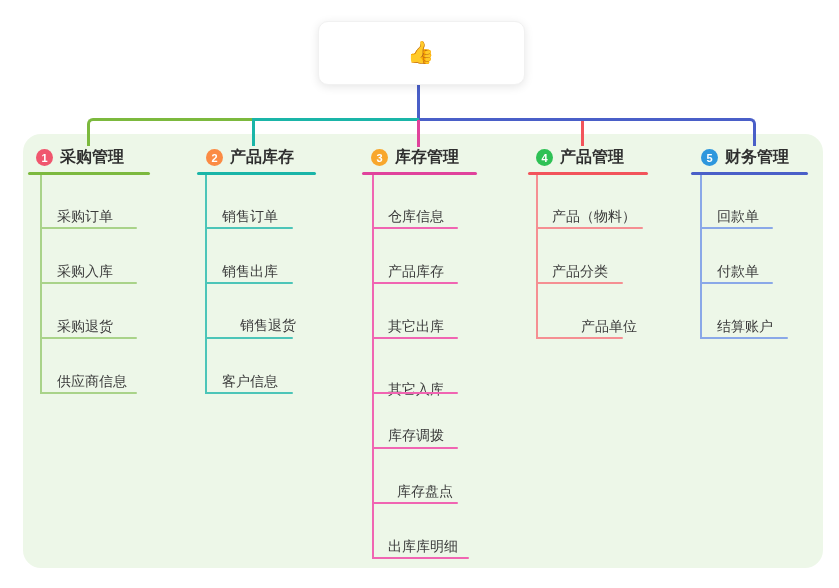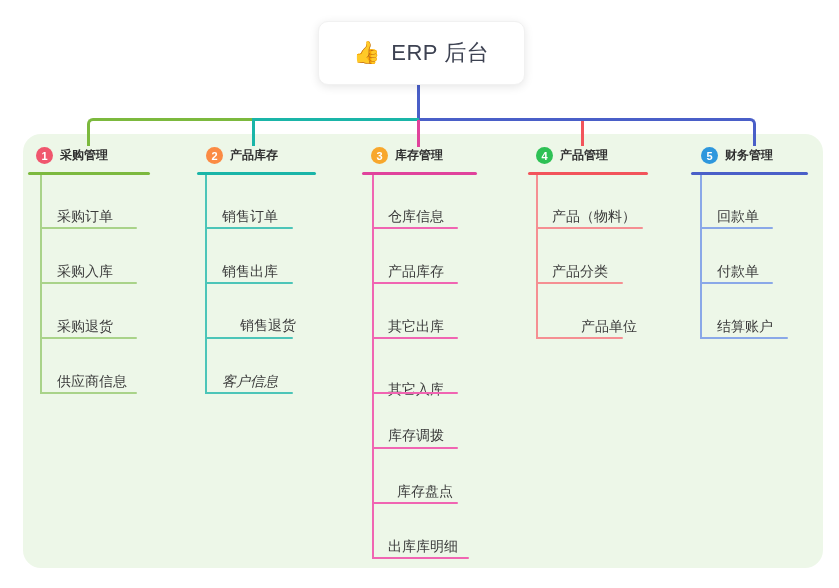--- a/index.html
+++ b/index.html
@@ -33,21 +33,21 @@
   .seg-blue{
     left:419px;top:118px;width:337px;height:28px;
     border-right:3px solid var(--blue);border-top:3px solid var(--blue);
     border-top-right-radius:6px;
   }
   .branch-head{position:absolute;top:147px;display:flex;align-items:center;gap:7px;cursor:default;}
   .badge{
     width:17px;height:17px;border-radius:50%;color:#fff;font-size:11px;font-weight:700;
     display:flex;align-items:center;justify-content:center;flex:0 0 auto;
   }
-  .branch-label{font-size:12px;font-weight:600;color:#2f2f2f;white-space:nowrap;}
+  .branch-label{font-size:16px;font-weight:600;color:#2f2f2f;white-space:nowrap;}
   .child{
     position:absolute;height:22px;line-height:22px;font-size:14px;color:#3b3b3b;white-space:nowrap;
   }
 </style>
 </head>
 <body>
 
 <div class="stage">
 
   <div class="panel"></div>
@@ -55,21 +55,20 @@
   <div class="stem" style="left:417px;top:83px;height:36px;"></div>
   <div class="seg seg-green"></div>
   <div class="seg seg-teal"></div>
   <div class="seg seg-blue"></div>
   <div class="stem" style="left:252px;top:118px;height:28px;background:var(--teal);"></div>
   <div class="stem" style="left:417px;top:120px;height:27px;background:var(--magenta);"></div>
   <div class="stem" style="left:581px;top:121px;height:25px;background:var(--red);"></div>
 
   <div class="root-card">
     <span class="root-icon">👍</span>
-    <span class="root-label">ERP 后台</span>
   </div>
 
   <div class="branch-head" style="left:36px;">
     <span class="badge" style="background:var(--badge-1);">1</span>
     <span class="branch-label">采购管理</span>
   </div>
   <div class="hline" style="left:28px;top:172px;width:122px;background:var(--green);"></div>
   <div class="vline" style="left:40px;top:175px;height:219px;background:var(--light-green);"></div>
   <div class="child" style="left:57px;top:205px;text-align:center;">采购订单</div>
   <div class="cline" style="left:40px;top:227px;width:97px;background:var(--light-green);"></div>
@@ -85,21 +84,21 @@
     <span class="branch-label">产品库存</span>
   </div>
   <div class="hline" style="left:197px;top:172px;width:119px;background:var(--teal);"></div>
   <div class="vline" style="left:205px;top:175px;height:219px;background:var(--light-teal);"></div>
   <div class="child" style="left:222px;top:205px;">销售订单</div>
   <div class="cline" style="left:205px;top:227px;width:88px;background:var(--light-teal);"></div>
   <div class="child" style="left:222px;top:260px;">销售出库</div>
   <div class="cline" style="left:205px;top:282px;width:88px;background:var(--light-teal);"></div>
   <div class="child" style="left:240px;top:315px;font-family:Liberation Mono, monospace;">销售退货</div>
   <div class="cline" style="left:205px;top:337px;width:88px;background:var(--light-teal);"></div>
-  <div class="child" style="left:222px;top:370px;font-style:italic;">客户信息</div>
+  <div class="child" style="left:222px;top:370px;">客户信息</div>
   <div class="cline" style="left:205px;top:392px;width:88px;background:var(--light-teal);"></div>
 
   <div class="branch-head" style="left:371px;">
     <span class="badge" style="background:var(--badge-3);">3</span>
     <span class="branch-label">库存管理</span>
   </div>
   <div class="hline" style="left:362px;top:172px;width:115px;background:var(--magenta);"></div>
   <div class="vline" style="left:372px;top:175px;height:384px;background:var(--pink);"></div>
   <div class="child" style="left:388px;top:205px;">仓库信息</div>
   <div class="cline" style="left:372px;top:227px;width:86px;background:var(--pink);"></div>

